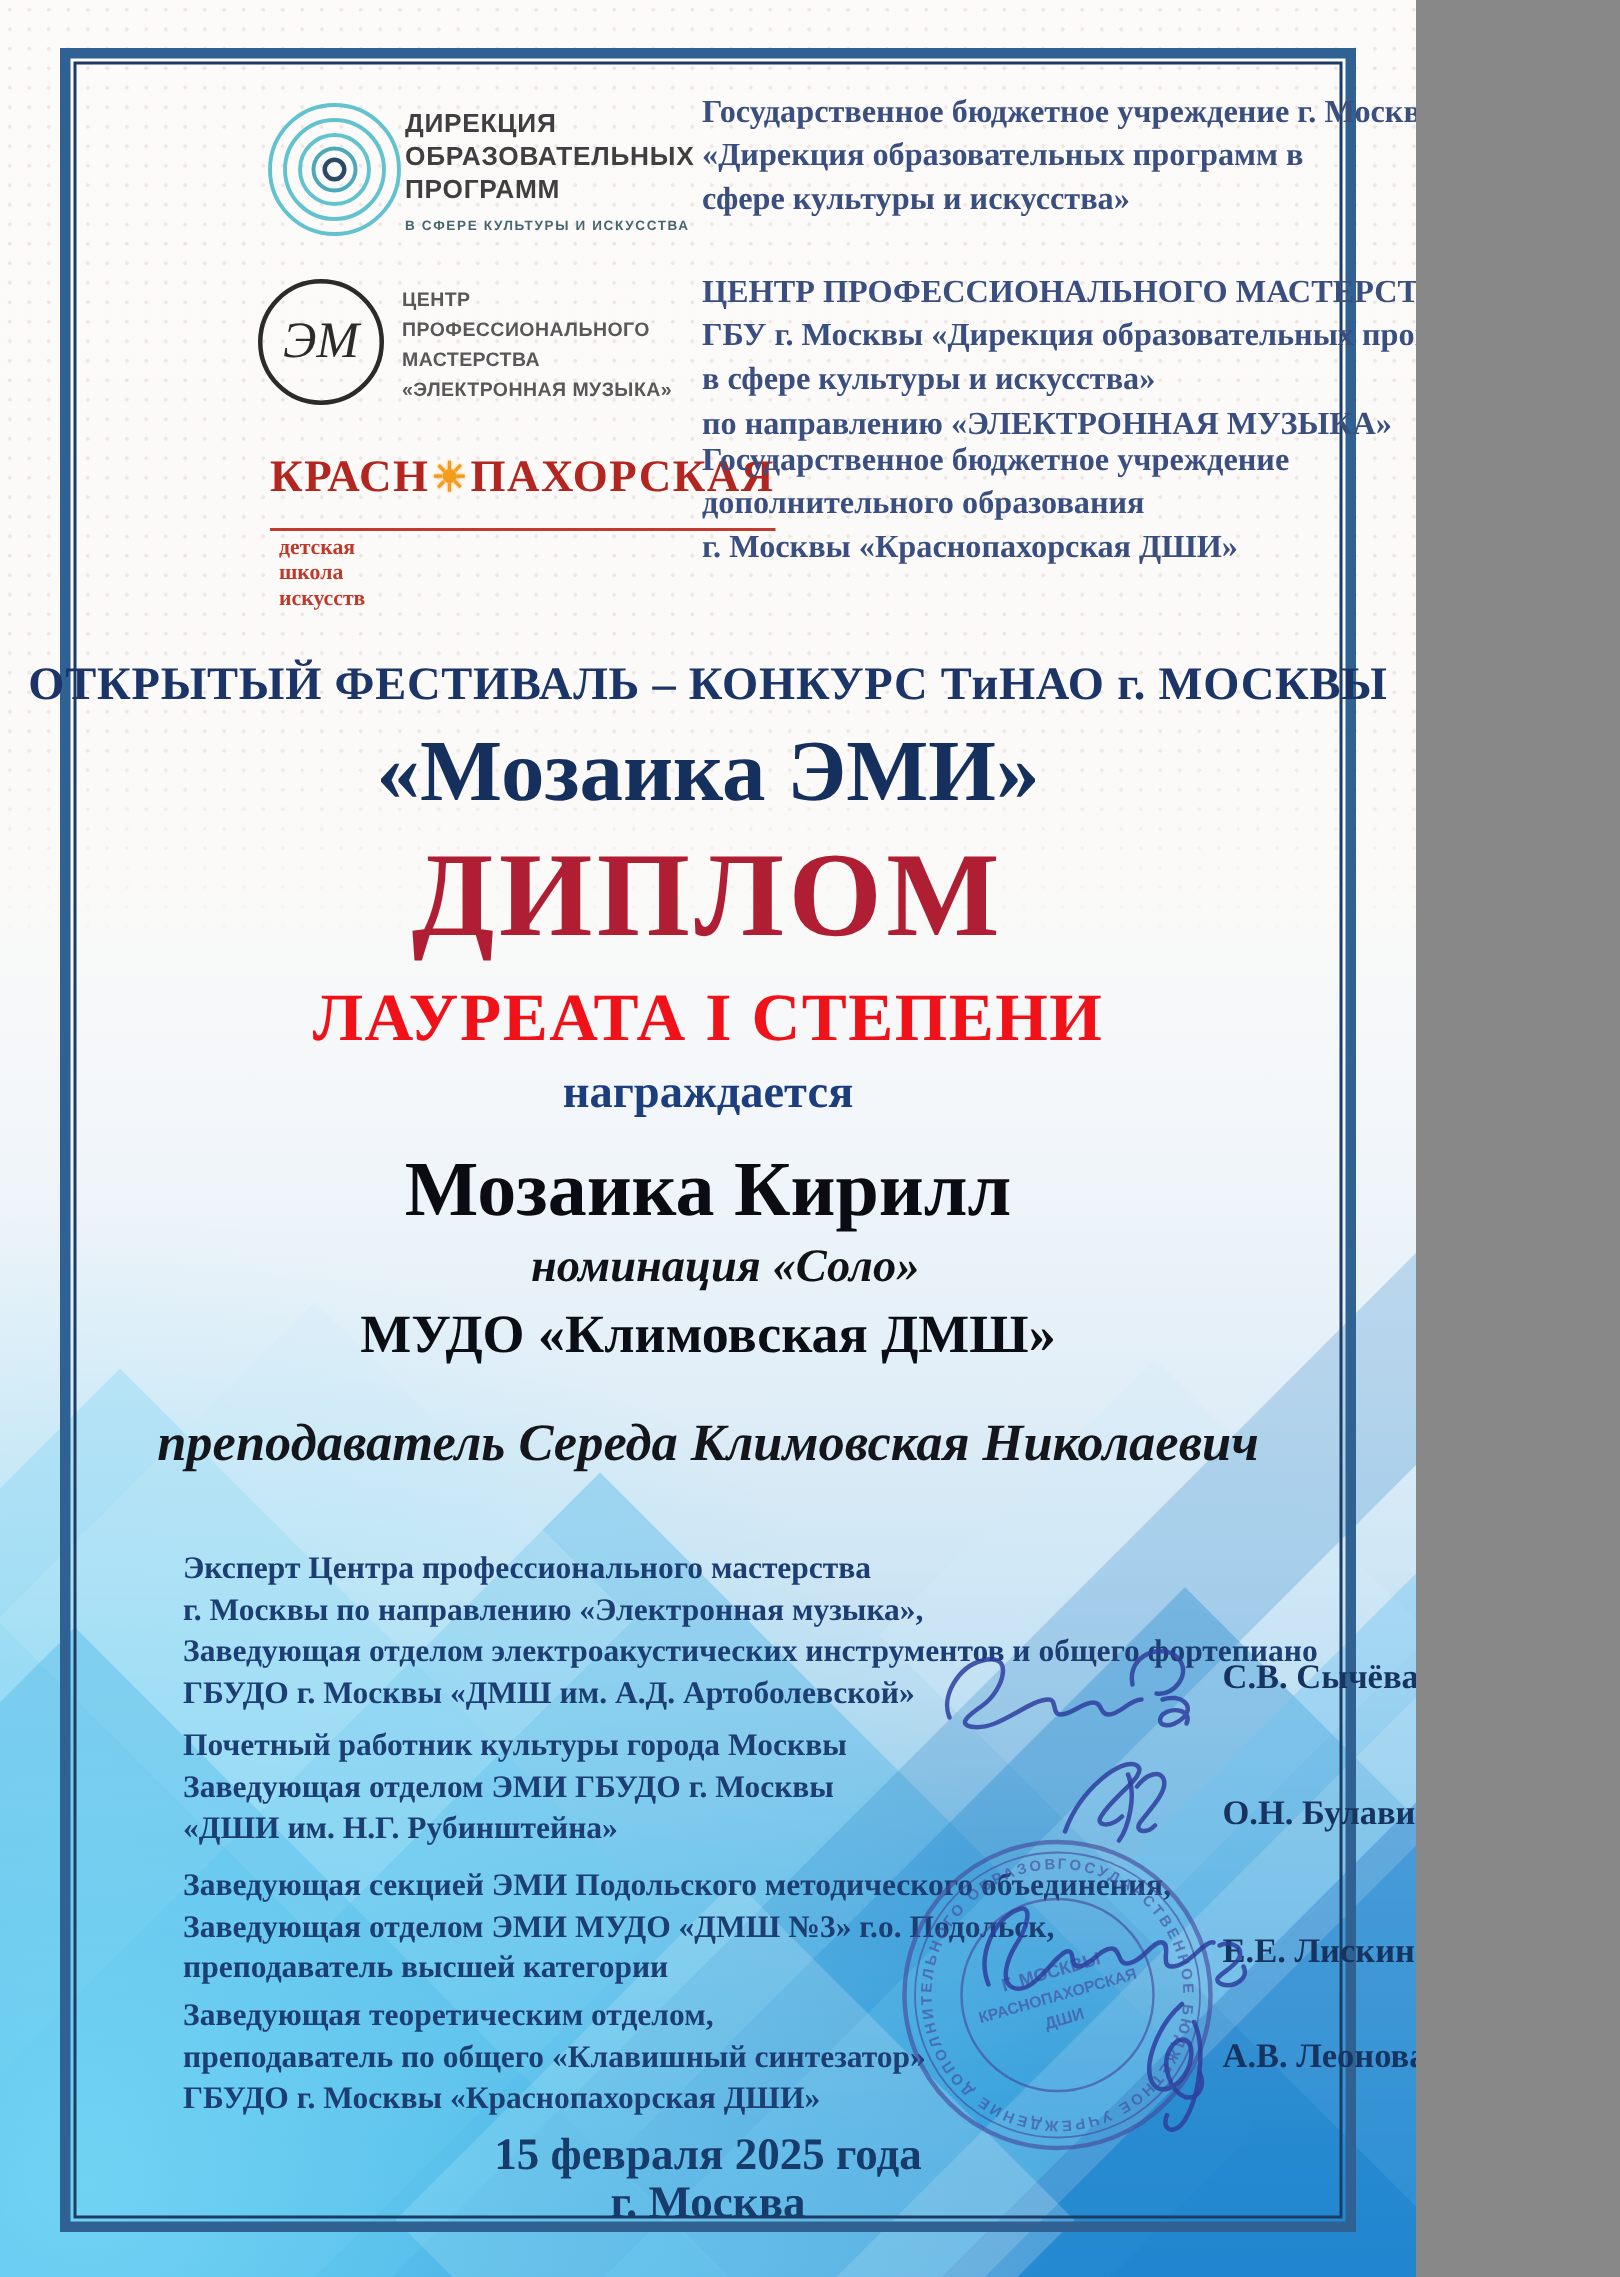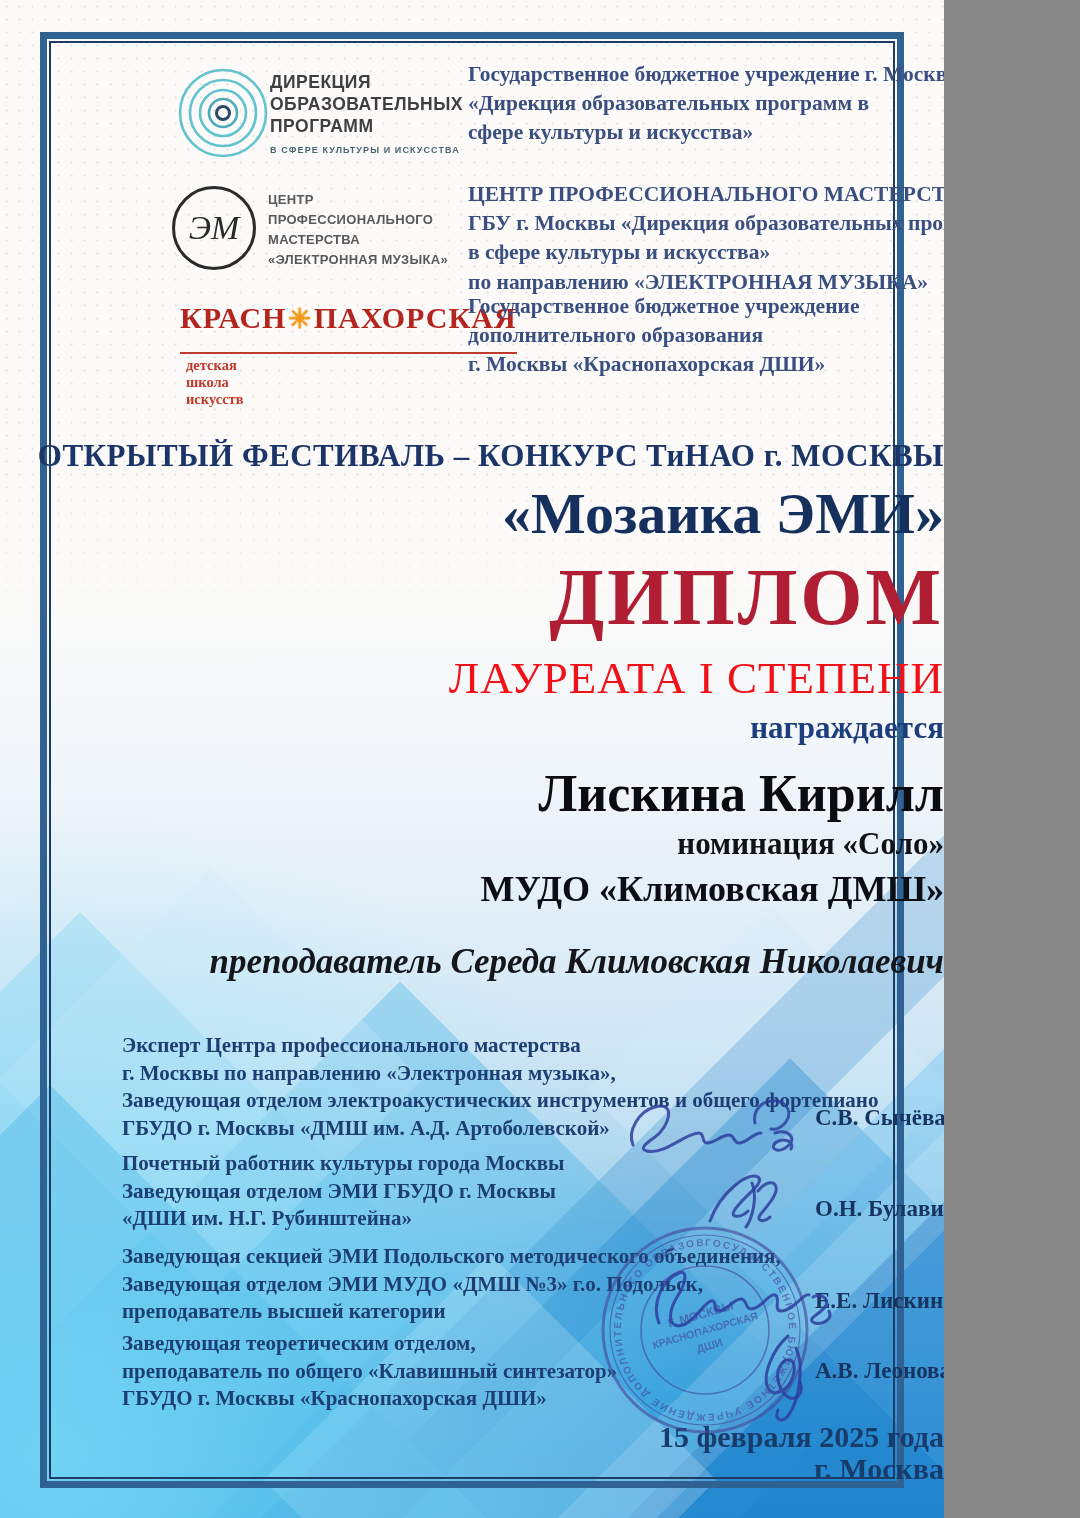--- a/index.html
+++ b/index.html
@@ -32,21 +32,21 @@
   .g10{width:1500px;height:70px;left:-80px;top:1420px;transform:rotate(-45deg);background:rgba(255,255,255,.15);}
   .g11{width:600px;height:600px;left:700px;top:1270px;background:rgba(25,115,195,.45);}
   .glow{position:absolute;z-index:1;left:0;top:0;width:100%;height:100%;transform:none;
     background:radial-gradient(circle at 6% 96%, rgba(130,225,250,.75), rgba(130,225,250,0) 38%);}
   
   .frame{position:absolute;z-index:2;left:40px;right:40px;top:32px;bottom:30px;
     border:7px solid #2f6293;pointer-events:none;}
   .frame::after{content:'';position:absolute;inset:2px;border:2px solid #1c3c64;}
   .content{position:absolute;inset:0;z-index:3;}
   .abs{position:absolute;}
-  .ctr{left:0;right:0;text-align:right;}
+  .ctr{left:0;right:0;text-align:center;}
   .pre{white-space:pre-line;}
   
   .org-desc{font-weight:700;color:#3a4f80;font-size:21.5px;line-height:1.36;width:545px;}
   .logo1-text{font-family:"Liberation Sans",sans-serif;font-weight:700;color:#3f3f41;
     font-size:17.5px;letter-spacing:.5px;line-height:1.25;}
   .logo1-sub{font-family:"Liberation Sans",sans-serif;font-weight:700;color:#48666f;
     font-size:9px;letter-spacing:1.1px;margin-top:7px;}
   .em-circle{width:78px;height:78px;border:3px solid #2b2b2b;border-radius:50%;
     display:flex;align-items:center;justify-content:center;
     font-family:"Liberation Serif",serif;font-size:34px;color:#2b2b2b;font-style:italic;}
@@ -54,24 +54,24 @@
     font-size:13px;line-height:1.55;letter-spacing:.3px;}
   .kr-main{font-size:30px;font-weight:700;color:#b3251f;letter-spacing:1px;
     border-bottom:2px solid #c03a30;padding-bottom:18px;display:inline-block;line-height:1.05;}
   .kr-sun{color:#f29b1d;font-size:27px;margin:0 1px;text-shadow:0 0 2px rgba(242,155,29,.8);}
   .kr-sub{font-size:14.5px;font-weight:700;color:#c0392b;display:flex;
     justify-content:space-between;width:296px;margin-top:3px;padding:0 6px;flex-direction:column;}
   
   .festival-line{top:438px;font-size:31px;font-weight:700;color:#1b3568;letter-spacing:.5px;}
   .festival-name{top:480px;font-size:58px;font-weight:700;color:#16305e;}
   .diploma{top:552px;font-size:80px;font-weight:700;color:#b01e33;letter-spacing:3px;}
-  .degree{top:652px;font-size:45px;font-weight:400;color:#f01218;letter-spacing:1px;}
+  .degree{top:652px;font-size:45px;font-weight:700;color:#f01218;letter-spacing:1px;}
   .awarded{top:710px;font-size:31px;font-weight:700;color:#1c3e7c;}
   .recipient{top:764px;font-size:52px;font-weight:700;color:#0a0c11;}
-  .nomination{top:826px;font-size:31px;font-weight:700;color:#101216;margin-left:23px;}
+  .nomination{top:826px;font-size:31px;font-weight:700;font-style:italic;color:#101216;margin-left:23px;}
   .school{top:868px;font-size:36px;font-weight:700;color:#0b0e14;}
   .teacher{top:942px;font-size:35px;font-weight:700;font-style:italic;color:#14161c;}
   
   .role{left:122px;font-size:21px;font-weight:700;color:#1d3e72;line-height:1.32;width:890px;}
   .sig-name{left:815px;font-size:23px;font-weight:700;color:#17335f;white-space:nowrap;}
   .date-line{top:1420px;font-size:30px;font-weight:700;color:#173c6c;}
   .city-line{top:1452px;font-size:30px;font-weight:700;color:#173c6c;}
   .sig-svg{position:absolute;z-index:4;}
   .sig-svg path{fill:none;stroke:#2e3e9e;stroke-width:3;stroke-linecap:round;opacity:.85;}
   .stamp{position:absolute;z-index:3;opacity:.62;}
@@ -141,21 +141,21 @@
     <div class="abs org-desc pre" style="left:468px;top:292px;">Государственное бюджетное учреждение
 дополнительного образования
 г. Москвы «Краснопахорская ДШИ»</div>
 
     <div class="abs ctr festival-line">ОТКРЫТЫЙ ФЕСТИВАЛЬ – КОНКУРС ТиНАО г. МОСКВЫ</div>
     <div class="abs ctr diploma">ДИПЛОМ</div>
     <div class="abs ctr festival-name">«Мозаика ЭМИ»</div>
     <div class="abs ctr degree">ЛАУРЕАТА I СТЕПЕНИ</div>
     <div class="abs ctr awarded">награждается</div>
 
-    <div class="abs ctr recipient">Лискина Кирилл</div>
+    <div class="abs ctr recipient">Мозаика Кирилл</div>
     <div class="abs ctr nomination">номинация «Соло»</div>
     <div class="abs ctr school">МУДО «Климовская ДМШ»</div>
     <div class="abs ctr teacher">преподаватель Середа Климовская Николаевич</div>
 
     <div class="abs role pre" style="top:1032px;">Эксперт Центра профессионального мастерства
 г. Москвы по направлению «Электронная музыка»,
 Заведующая отделом электроакустических инструментов и общего фортепиано
 ГБУДО г. Москвы «ДМШ им. А.Д. Артоболевской»</div>
     <div class="abs role pre" style="top:1150px;">Почетный работник культуры города Москвы
 Заведующая отделом ЭМИ ГБУДО г. Москвы

